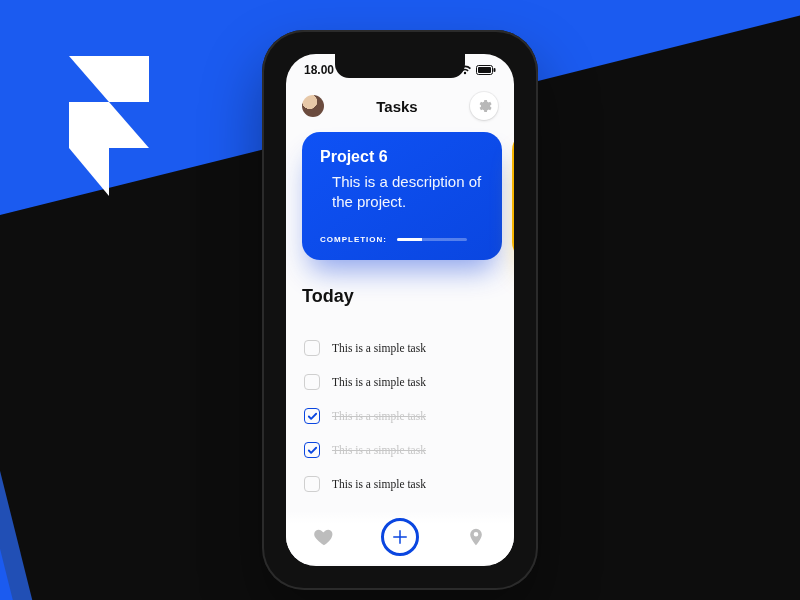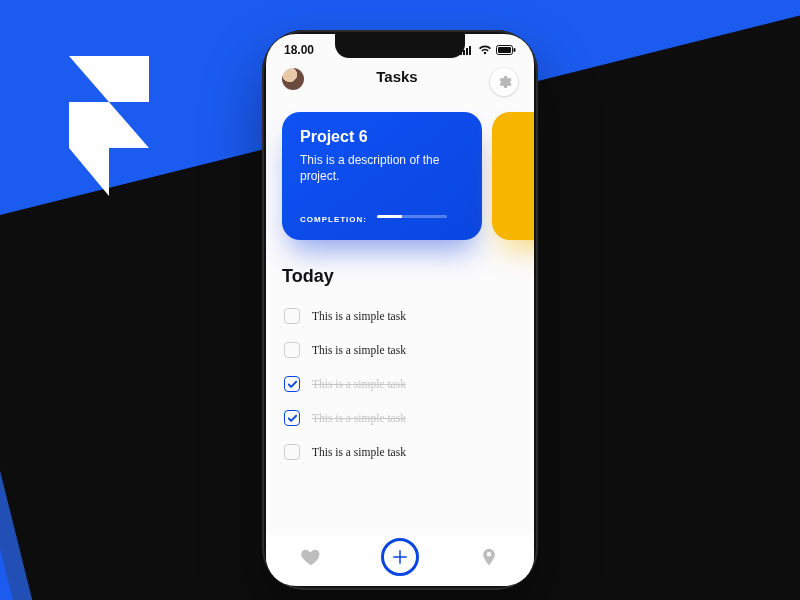--- a/index.html
+++ b/index.html
@@ -46,21 +46,21 @@
 
   
   .phone {
     position: absolute;
     top: 30px;
     left: 262px;
     width: 276px;
     height: 560px;
     background: #111;
     border-radius: 42px;
-    padding: 4px;
+    padding: 24px;
     box-shadow: 0 30px 60px rgba(0,0,0,.35), inset 0 0 0 2px #2b2b2b;
   }
   .phone .screen {
     position: relative;
     width: 100%;
     height: 100%;
     background: #fbfbfc;
     border-radius: 30px;
     overflow: hidden;
   }
@@ -96,21 +96,21 @@
   .statusbar .right-icons { display:flex; gap:4px; align-items:center; }
 
   
   .header {
     position: absolute;
     top: 34px;
     left: 0;
     right: 0;
     height: 36px;
     display: flex;
-    align-items: flex-start;
+    align-items: center;
     justify-content: space-between;
     padding: 0 16px;
   }
   .avatar {
     width: 22px; height: 22px; border-radius: 50%;
     background: radial-gradient(circle at 35% 30%, #e7c8a8 0 35%, #6b4b3e 36% 100%);
   }
   .title {
     font-size: 15px;
     font-weight: 800;
@@ -139,39 +139,39 @@
     height: 128px;
     border-radius: 18px;
     padding: 16px 18px 14px;
     color: #fff;
     position: relative;
     box-shadow: 0 18px 28px -8px rgba(10,60,220,.45);
   }
   .card.blue { background: linear-gradient(145deg,#0f52f5,#0a46e0); }
   .card.yellow { background: #f7b500; box-shadow: 0 18px 28px -8px rgba(247,181,0,.45); }
   .card h3 { font-size: 16px; font-weight: 800; margin-bottom: 6px; }
-  .card p { font-size: 12px; line-height: 1.35; opacity:.95; }
+  .card p { font-size: 15px; line-height: 1.35; opacity:.95;margin-left:12px; }
   .completion {
     position:absolute;
     left:18px; bottom:16px;
-    display:flex; align-items:flex-start; gap:10px;
+    display:flex; align-items:center; gap:10px;
     font-size:8px; letter-spacing:1px; font-weight:700;
   }
   .bar { width:70px; height:2.5px; background:rgba(255,255,255,.3); border-radius:2px; overflow:hidden; }
   .bar > i { display:block; height:100%; background:#fff; }
 
   
   .today {
     position:absolute;
     top: 232px;
     left: 16px; right: 16px;
     bottom: 58px;
     overflow:hidden;
   }
-  .today h2 { font-size:18px; font-weight:900; color:#111; margin-bottom:12px; }
+  .today h2 { font-size:18px; font-weight:900; color:#111; margin-bottom:24px; }
   .task {
     display:flex; align-items:center; gap:12px;
     font-size:11.5px; color:#222;
     padding: 9px 2px;
     font-family: Liberation Serif, serif;
   }
   .task.done span.label { color:#c6c6c6; text-decoration: line-through; }
   .chk {
     width:16px; height:16px; border-radius:4px;
     border:1.5px solid #cfcfcf;

